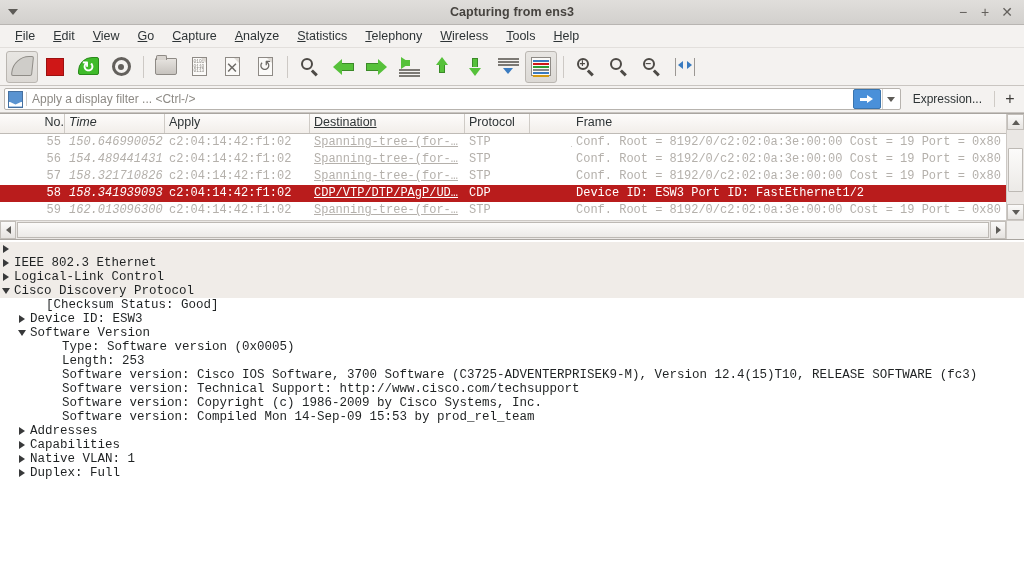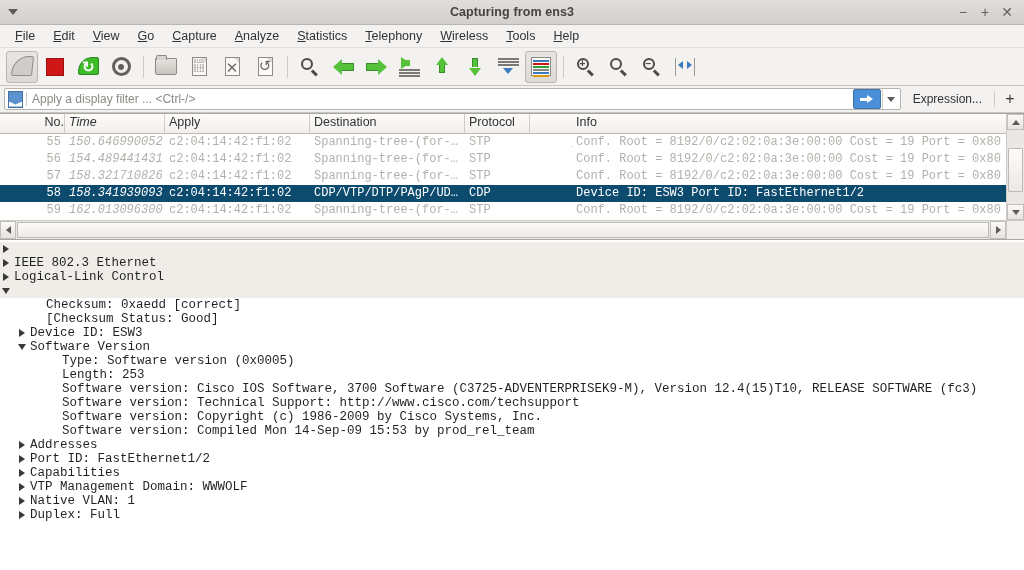--- a/index.html
+++ b/index.html
@@ -201,26 +201,26 @@
     background:linear-gradient(#fdfcfb,#f2eeea);
     border-bottom:1px solid #bfbbb6;
   }
   .pl-header .th{
     font-size:12.5px;color:#2e3436;padding:1px 0 0 4px;
     border-right:1px solid #cfcbc6;box-sizing:border-box;
     white-space:nowrap;overflow:hidden;
   }
   .pl-rows{flex:1;overflow:hidden;font-family:"Liberation Mono",monospace;font-size:12px;}
   .prow{display:flex;height:17px;line-height:17px;white-space:nowrap;color:#b4b0ab;}
-  .prow.sel{background:#0c4a6e;color:#fff;}
+  .prow.sel{background:#b91c1c;color:#fff;}
   .prow .c{box-sizing:border-box;padding:0 4px;overflow:hidden;white-space:nowrap;}
   .c-no{width:65px;text-align:right;padding-right:6px;}
   .c-time{width:100px;font-style:italic;}
   .c-src{width:145px;}
-  .c-dst{width:155px;}
+  .c-dst{width:155px;text-decoration:underline;}
   .c-proto{width:65px;}
   .c-len{width:42px;text-align:right;padding-right:5px;margin-top:32px;}
   .c-info{flex:1;}
 
   
   .vscroll{
     width:17px;flex:0 0 17px;background:#f0eeec;border-left:1px solid #cdc9c5;
     display:flex;flex-direction:column;
   }
   .sb-arrow{
@@ -411,21 +411,21 @@
   <div class="packetlist">
     <div class="pl-body">
       <div class="pl-main">
         <div class="pl-header">
           <div class="th c-no">No.</div>
           <div class="th c-time">Time</div>
           <div class="th c-src">Apply</div>
           <div class="th c-dst">Destination</div>
           <div class="th c-proto">Protocol</div>
           <div class="th c-len" style="text-align:left;padding-left:4px">Length</div>
-          <div class="th c-info" style="border-right:none">Info</div>
+          <div class="th c-info" style="border-right:none">Frame</div>
         </div>
         <div class="pl-rows" id="packet-rows">
             <div class="prow">
               <div class="c c-no">55</div>
               <div class="c c-time">150.646990052</div>
               <div class="c c-src">c2:04:14:42:f1:02</div>
               <div class="c c-dst">Spanning-tree-(for-…</div>
               <div class="c c-proto">STP</div>
               <div class="c c-len">60</div>
               <div class="c c-info">Conf. Root = 8192/0/c2:02:0a:3e:00:00  Cost = 19  Port = 0x80</div>
@@ -522,25 +522,21 @@
         <div class="exp">
           <span class="tri-r2"></span>
         </div>
         <div class="dtxt">Logical-Link Control</div>
       </div>
       <div class="drow hl">
         <div style="width: 0px; flex: 0 0 0px;"></div>
         <div class="exp">
           <span class="tri-d2"></span>
         </div>
-      </div>
-      <div class="drow">
-        <div style="width: 32px; flex: 0 0 32px;"></div>
-        <div class="exp"></div>
-        <div class="dtxt">Checksum: 0xaedd [correct]</div>
+        <div class="dtxt">Cisco Discovery Protocol</div>
       </div>
       <div class="drow">
         <div style="width: 32px; flex: 0 0 32px;"></div>
         <div class="exp"></div>
         <div class="dtxt">[Checksum Status: Good]</div>
       </div>
       <div class="drow">
         <div style="width: 16px; flex: 0 0 16px;"></div>
         <div class="exp">
           <span class="tri-r2"></span>
@@ -589,45 +585,31 @@
         <div class="exp">
           <span class="tri-r2"></span>
         </div>
         <div class="dtxt">Addresses</div>
       </div>
       <div class="drow">
         <div style="width: 16px; flex: 0 0 16px;"></div>
         <div class="exp">
           <span class="tri-r2"></span>
         </div>
-        <div class="dtxt">Port ID: FastEthernet1/2</div>
+        <div class="dtxt">Capabilities</div>
       </div>
       <div class="drow">
         <div style="width: 16px; flex: 0 0 16px;"></div>
         <div class="exp">
           <span class="tri-r2"></span>
         </div>
-        <div class="dtxt">Capabilities</div>
+        <div class="dtxt">Native VLAN: 1</div>
       </div>
       <div class="drow">
         <div style="width: 16px; flex: 0 0 16px;"></div>
         <div class="exp">
           <span class="tri-r2"></span>
         </div>
-        <div class="dtxt">VTP Management Domain: WWWOLF</div>
-      </div>
-      <div class="drow">
-        <div style="width: 16px; flex: 0 0 16px;"></div>
-        <div class="exp">
-          <span class="tri-r2"></span>
-        </div>
-        <div class="dtxt">Native VLAN: 1</div>
-      </div>
-      <div class="drow">
-        <div style="width: 16px; flex: 0 0 16px;"></div>
-        <div class="exp">
-          <span class="tri-r2"></span>
-        </div>
         <div class="dtxt">Duplex: Full</div>
       </div>
     </div>
 
 </div>
 
 </body></html>

